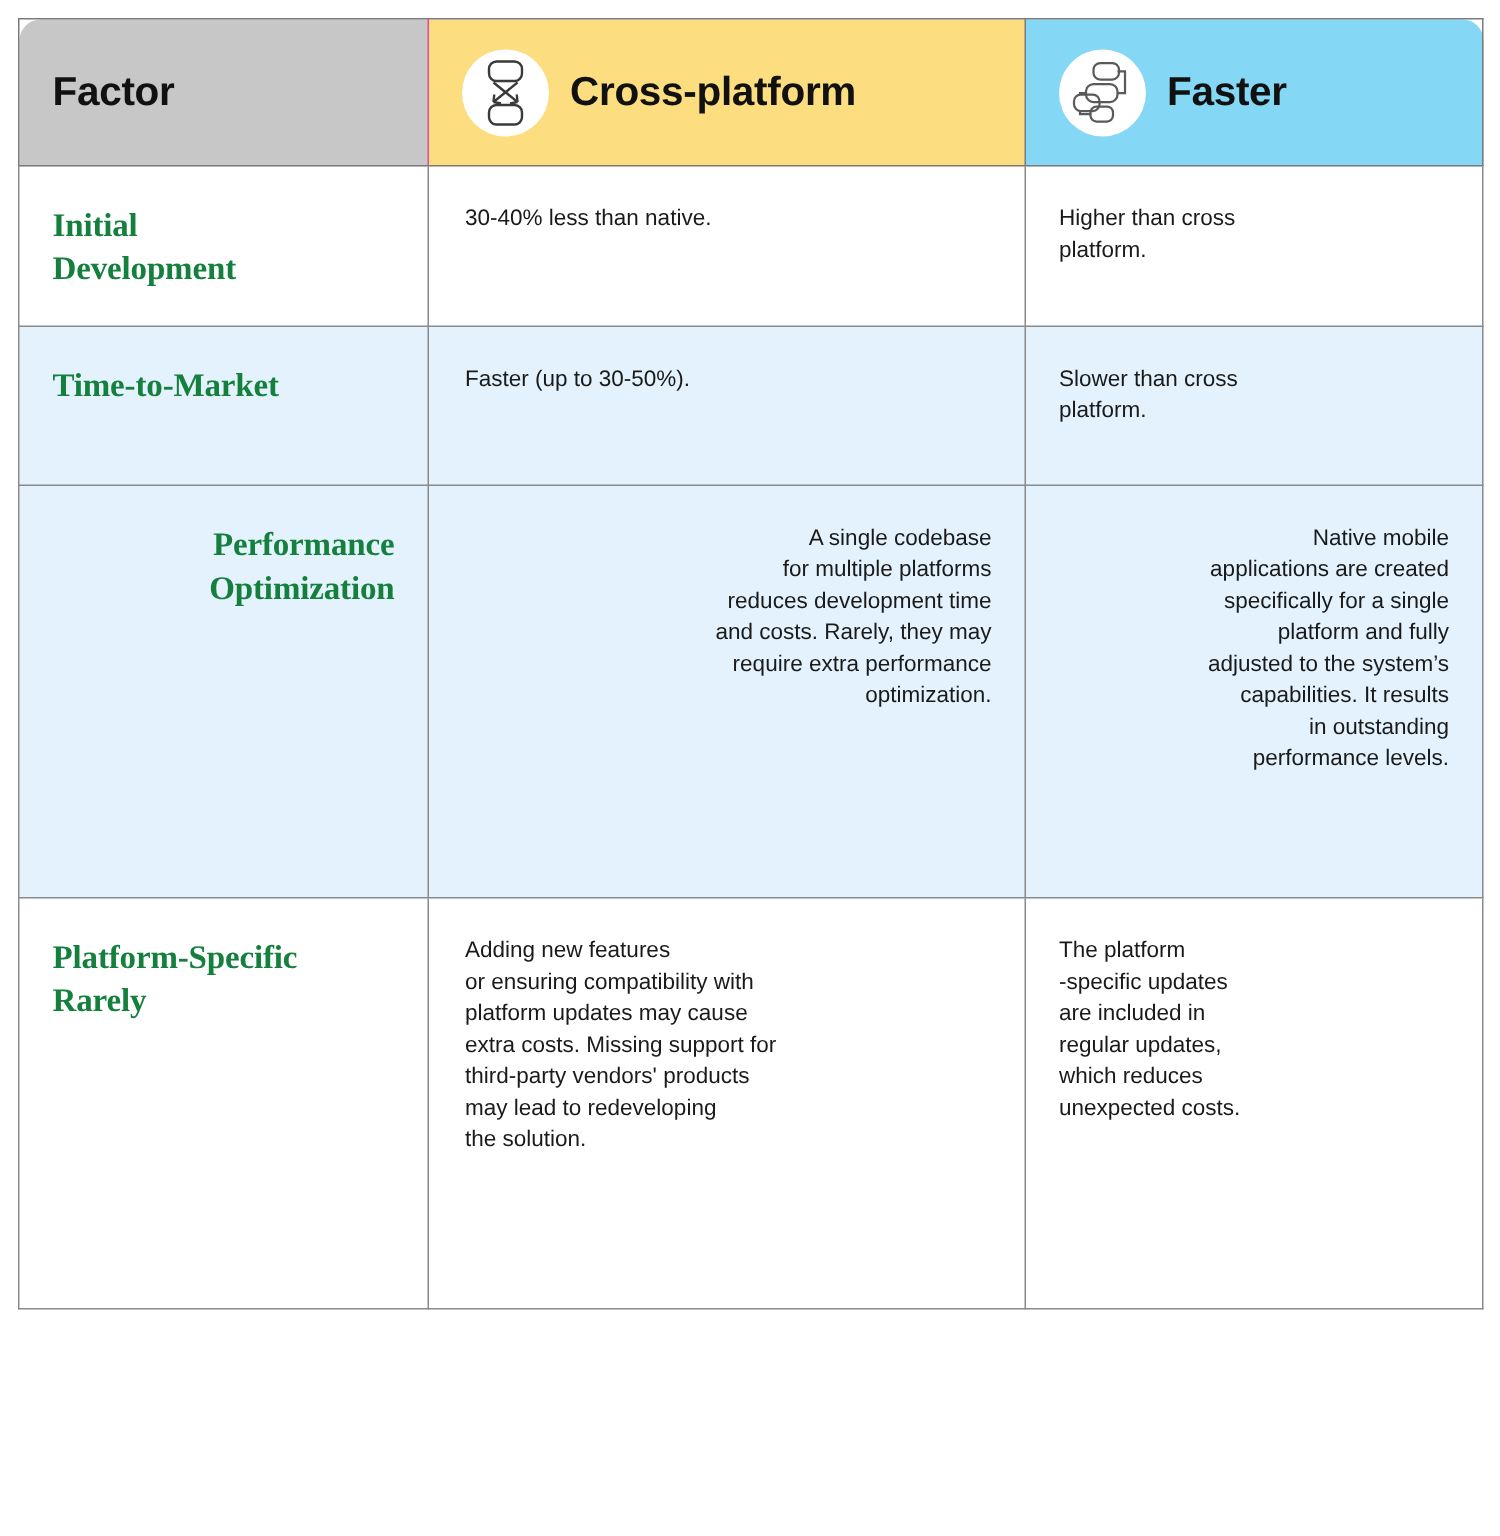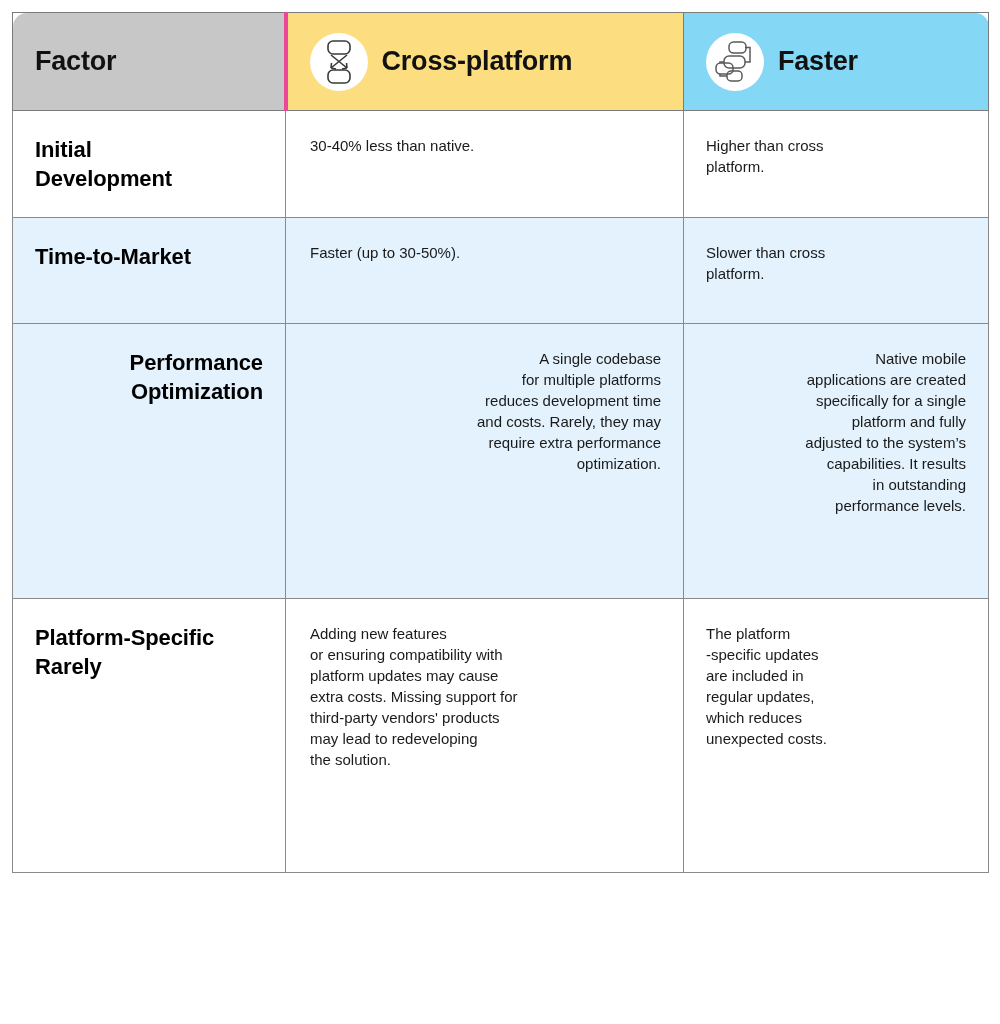--- a/index.html
+++ b/index.html
@@ -29,21 +29,21 @@
     padding: 0 0 0 22px;
     vertical-align: middle;
     text-align: left;
     border: 1px solid #7b7b7b;
     box-sizing: border-box;
   }
   th.col-factor {
     width: 273px;
     background: #c7c7c7;
     border-top-left-radius: 14px;
-    border-right: 4px solid #ec4899;
+    border-right: 1px solid #ec4899;
   }
   th.col-cross {
     width: 398px;
     background: #fcde80;
   }
   th.col-native {
     width: 305px;
     background: #84d7f5;
     border-top-right-radius: 14px;
   }
@@ -81,24 +81,25 @@
   }
   tbody tr.row-white td { background: #ffffff; }
   tbody tr.row-blue  td { background: #e3f2fc; margin-top: 36px; }
 
   tbody tr:last-child td.cell-factor { border-bottom-left-radius: 14px; }
   tbody tr:last-child td.cell-native { border-bottom-right-radius: 14px; }
 
   .factor-label {
     font-size: 22px;
     font-weight: bold;
-    color: #000000;
+    color: #15803d;
     line-height: 1.32;
     letter-spacing: -0.1px;
     white-space: pre-line;
+    font-family: Liberation Serif, serif;
   }
   .cell-text {
     font-size: 15px;
     color: #1a1a1a;
     line-height: 1.40;
     white-space: pre-line;
     font-weight: 400;
   }
   td.cell-cross { padding-left: 24px; }
   td.cell-native { padding-left: 22px; }

